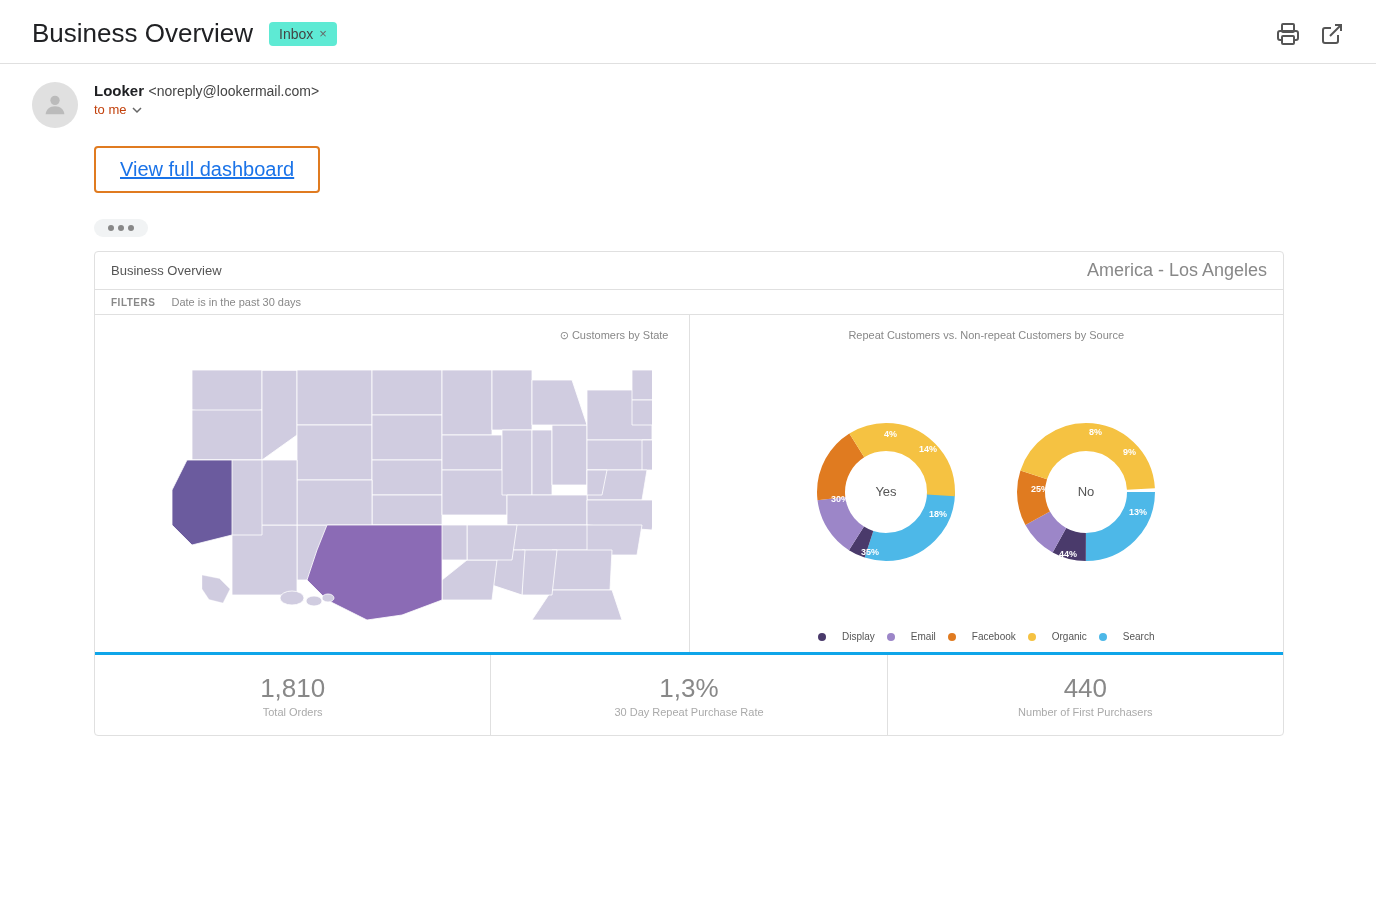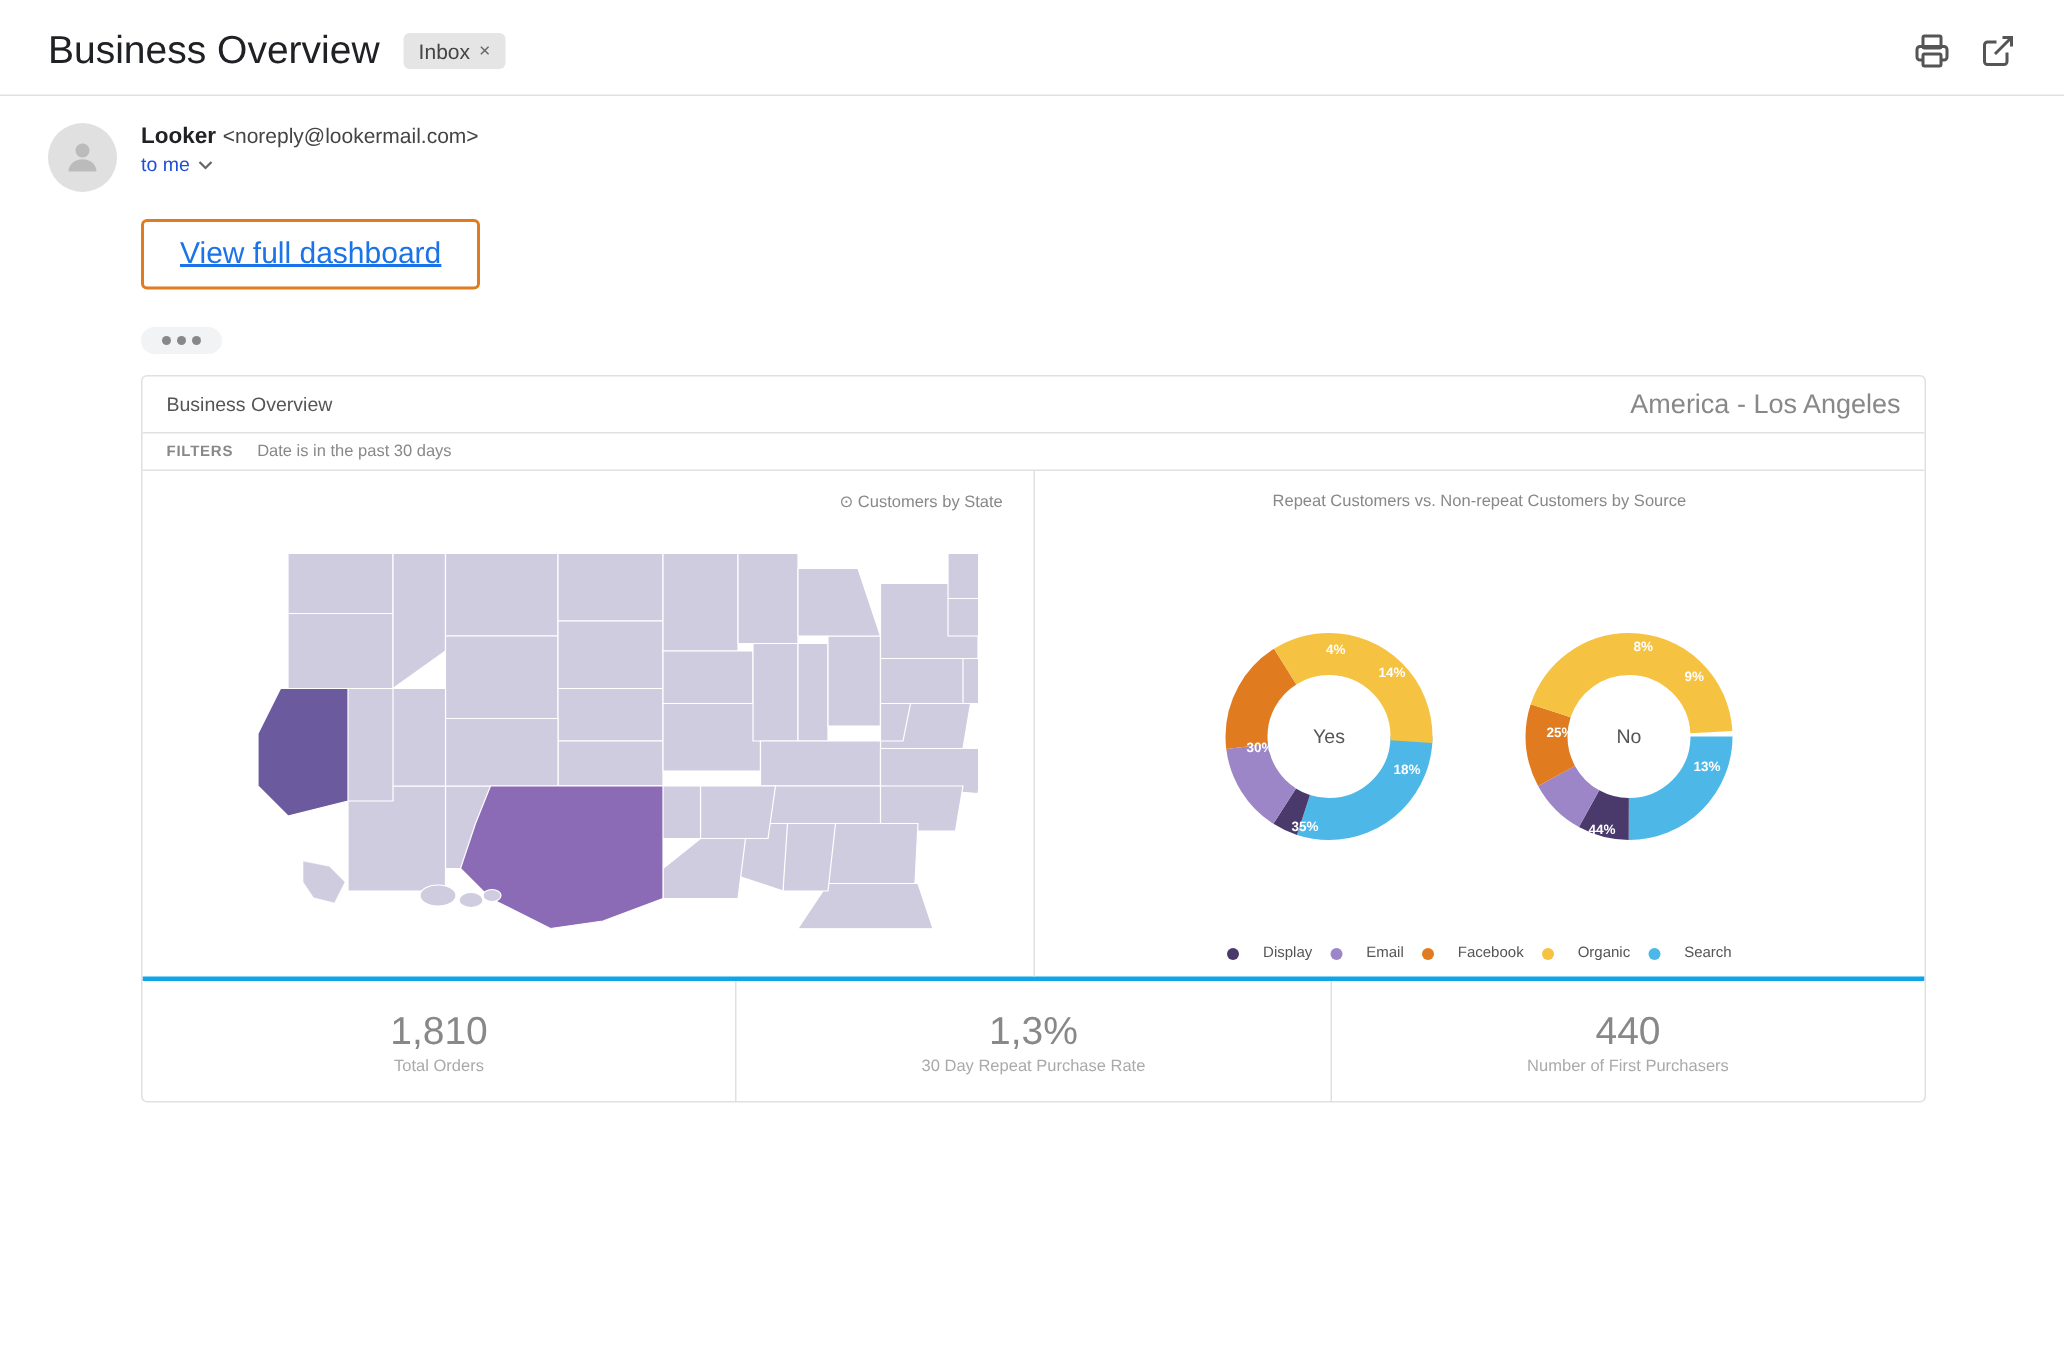--- a/index.html
+++ b/index.html
@@ -27,21 +27,21 @@
     }
     .email-title {
       font-size: 26px;
       font-weight: 400;
       color: #202124;
     }
     .inbox-badge {
       display: inline-flex;
       align-items: center;
       gap: 6px;
-      background: #e5e5e5;
+      background: #5eead4;
       border-radius: 4px;
       padding: 4px 10px;
       font-size: 14px;
       color: #444;
       font-weight: 500;
     }
     .inbox-badge-x {
       cursor: pointer;
       font-size: 13px;
       color: #666;
@@ -92,21 +92,21 @@
       font-weight: 700;
       color: #202124;
     }
     .sender-email {
       font-size: 14px;
       font-weight: 400;
       color: #444;
     }
     .to-me {
       font-size: 13px;
-      color: #1d4ed8;
+      color: #c2410c;
       display: flex;
       align-items: center;
       gap: 4px;
       margin-top: 2px;
       cursor: pointer;
     }
     .email-meta-right {
       display: flex;
       align-items: center;
       gap: 18px;

